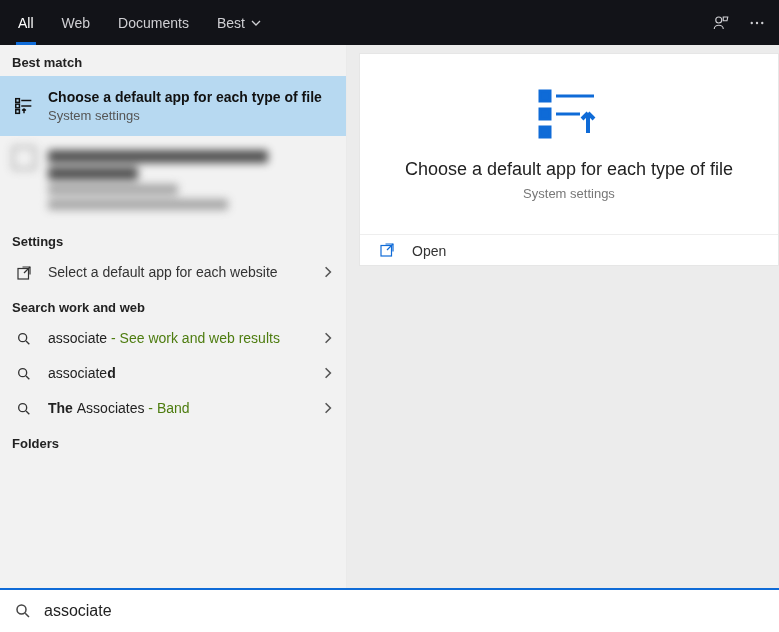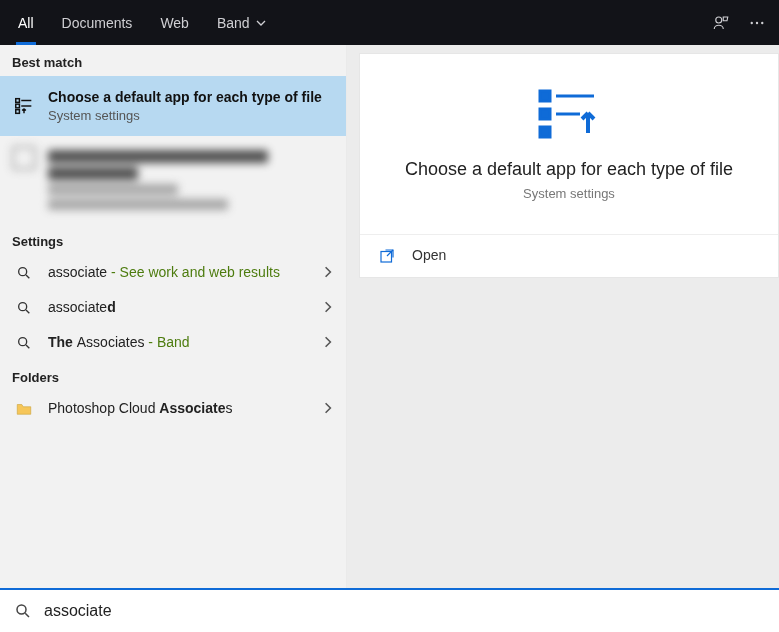--- a/index.html
+++ b/index.html
@@ -16,21 +16,21 @@
     .topicon { width:36px; display:flex; align-items:center; justify-content:center; color:#cfcfd3; cursor:pointer; }
 
     .main { flex:1; display:flex; background:#f3f3f3; min-height:0; }
     .left { width: 347px; background:#f2f2f2; display:flex; flex-direction:column; overflow:hidden; border-right:1px solid #eaeaea; }
     .right { flex:1; background:#ececec; padding:8px 0 0 12px; }
 
     .r-card { background:#fff; border:1px solid #e6e6e6; }
     .r-hero { height:180px; display:flex; flex-direction:column; align-items:center; justify-content:center; }
     .r-hero .title { font-size:18px; color:#222; margin-top:16px; text-align:center; }
     .r-hero .sub { font-size:13px; color:#777; margin-top:6px; }
-    .r-action { display:flex; align-items:flex-start; padding:12px 18px; border-top:1px solid #eee; cursor:pointer; }
+    .r-action { display:flex; align-items:flex-end; padding:6px 18px; border-top:1px solid #eee; cursor:pointer; }
     .r-action svg { margin-right:16px; }
 
     .group-label { font-weight:600; font-size:13px; padding:10px 12px 6px 12px; color:#222; }
     .row { display:flex; align-items:center; padding:8px 12px; cursor:pointer; position:relative; }
     .row .icon { width:24px; display:flex; justify-content:center; margin-right:12px; color:#333; flex-shrink:0; }
     .row .text { flex:1; display:flex; flex-direction:column; line-height:1.35; }
     .row .chev { color:#555; }
     .row.selected { background:#b7d9f1; }
     .row.selected .title { font-weight:600; }
     .row.selected .sub { color:#555; }
@@ -48,27 +48,27 @@
   </style>
 </head>
 <body>
 
 <div class="topbar">
   <div class="tabs">
     <div class="tab active">
         <span>All</span>
       </div>
     <div class="tab">
+        <span>Web</span>
+      </div>
+    <div class="tab">
         <span>Documents</span>
       </div>
     <div class="tab">
-        <span>Web</span>
-      </div>
-    <div class="tab">
-      <span>Band</span>
+      <span>Best</span>
       <span class="chev">
         <svg width="10" height="10" viewBox="0 0 10 10">
             <path d="M1 3 L5 7 L9 3" fill="none" stroke="currentColor" stroke-width="1.3"></path>
           </svg>
       </span>
     </div>
   </div>
   <div class="top-spacer"></div>
   <div class="topicon">
     <svg width="18" height="18" viewBox="0 0 24 24" fill="none" stroke="currentColor" stroke-width="1.5">
@@ -112,21 +112,37 @@
       <div style="width:24px;height:24px;border:2px solid #888;border-radius:3px;flex-shrink:0;"></div>
       <div style="flex:1;">
         <div class="blur-line" style="width:220px;background:#333;height:13px;"></div>
         <div class="blur-line" style="width:90px;background:#333;height:13px;"></div>
         <div class="blur-line" style="width:130px;background:#999;height:11px;"></div>
         <div class="blur-line" style="width:180px;background:#999;height:11px;"></div>
       </div>
     </div>
 
     <div class="group-label">Settings</div>
-
+    <div class="row">
+      <div class="icon">
+        <svg width="18" height="18" viewBox="0 0 24 24" fill="none" stroke="#333" stroke-width="1.6">
+            <rect x="4" y="6" width="14" height="14"></rect>
+            <path d="M10 4h10v10"></path>
+            <path d="M20 4L12 12"></path>
+          </svg>
+      </div>
+      <div class="text">
+          <span>Select a default app for each website</span>
+        </div>
+      <span class="chev"><svg width="12" height="12" viewBox="0 0 10 10">
+            <path d="M3 1 L7 5 L3 9" fill="none" stroke="currentColor" stroke-width="1.3"></path>
+          </svg></span>
+    </div>
+
+    <div class="group-label">Search work and web</div>
 
     <div class="row">
       <div class="icon">
           <svg width="16" height="16" viewBox="0 0 24 24" fill="none" stroke="#333" stroke-width="2">
             <circle cx="10" cy="10" r="6"></circle>
             <line x1="15" y1="15" x2="20" y2="20"></line>
           </svg>
         </div>
       <div class="text">
           <span class="rich"><span>associate</span><span class="gray"> - See work and web results</span></span>
@@ -161,33 +177,20 @@
       <div class="text">
           <span class="rich"><b>The </b><span>Associate</span><span>s</span><span class="gray"> - Band</span></span>
         </div>
       <span class="chev"><svg width="12" height="12" viewBox="0 0 10 10">
             <path d="M3 1 L7 5 L3 9" fill="none" stroke="currentColor" stroke-width="1.3"></path>
           </svg></span>
     </div>
 
 
     <div class="group-label">Folders</div>
-    <div class="row">
-      <div class="icon">
-        <svg width="18" height="18" viewBox="0 0 24 24">
-            <path d="M3 6h6l2 3h10v10H3z" fill="#f6c659" stroke="#caa23a" stroke-width="0.8"></path>
-          </svg>
-      </div>
-      <div class="text">
-          <span class="rich"><span>Photoshop Cloud </span><b>Associate</b><span>s</span></span>
-        </div>
-      <span class="chev"><svg width="12" height="12" viewBox="0 0 10 10">
-            <path d="M3 1 L7 5 L3 9" fill="none" stroke="currentColor" stroke-width="1.3"></path>
-          </svg></span>
-    </div>
   </div>
 
   <div class="right">
     <div class="r-card">
       <div class="r-hero">
         <svg width="70" height="56" viewBox="0 0 70 56">
           <g fill="none" stroke="#0f6bd7" stroke-width="3">
             <rect x="6" y="4" width="10" height="10" fill="#0f6bd7"></rect>
             <line x1="22" y1="9" x2="60" y2="9"></line>
             <rect x="6" y="22" width="10" height="10" fill="#0f6bd7"></rect>

